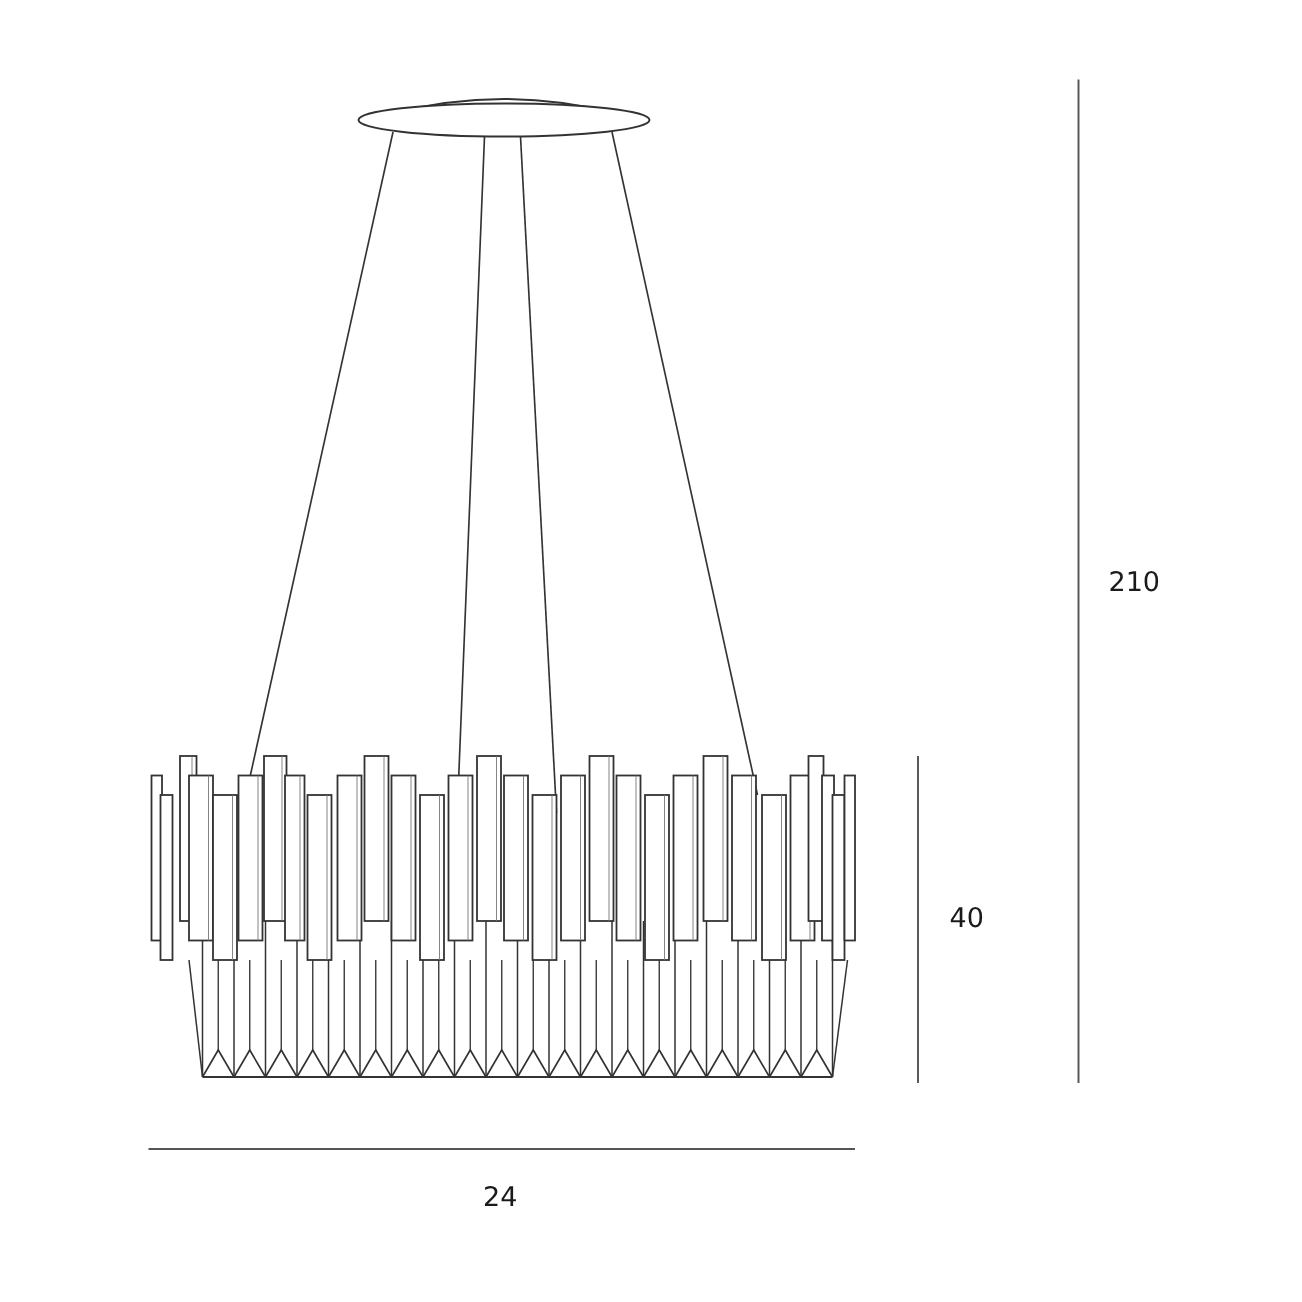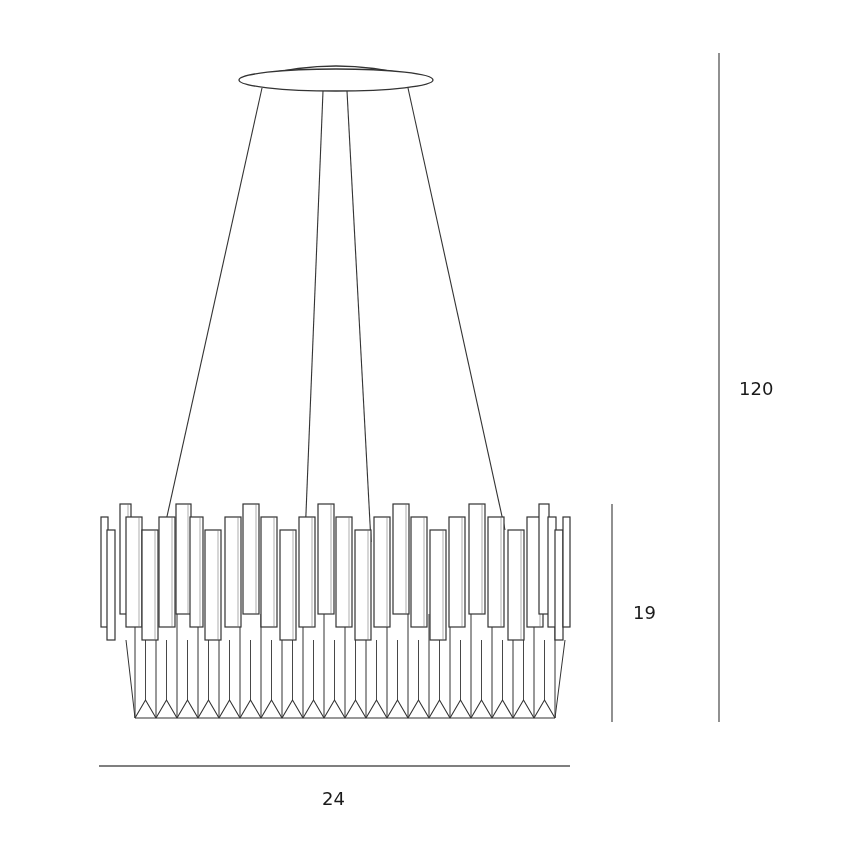--- a/index.html
+++ b/index.html
@@ -143,15 +143,15 @@
       <rect x="555" y="530" width="8" height="110" fill="#fff" stroke="#333333" stroke-width="1.2"></rect>
       <rect x="563" y="517" width="7" height="110" fill="#fff" stroke="#333333" stroke-width="1.2"></rect>
     </g>
   <g id="dims-group">
       <line x1="719" y1="53" x2="719" y2="722" stroke="#555" stroke-width="1.3"></line>
       <line x1="612" y1="504" x2="612" y2="722" stroke="#555" stroke-width="1.3"></line>
       <line x1="99" y1="766" x2="570" y2="766" stroke="#555" stroke-width="1.3"></line>
     </g>
 </svg>
 
-<div class="dim-label" id="lbl-total" style="left: 739px; top: 378px;">120</div>
-<div class="dim-label" id="lbl-body" style="left: 633px; top: 602px;">19</div>
+<div class="dim-label" id="lbl-total" style="left: 739px; top: 378px;">210</div>
+<div class="dim-label" id="lbl-body" style="left: 633px; top: 602px;">40</div>
 <div class="dim-label" id="lbl-width" style="left: 322px; top: 788px;">24</div>
 
 </body></html>

